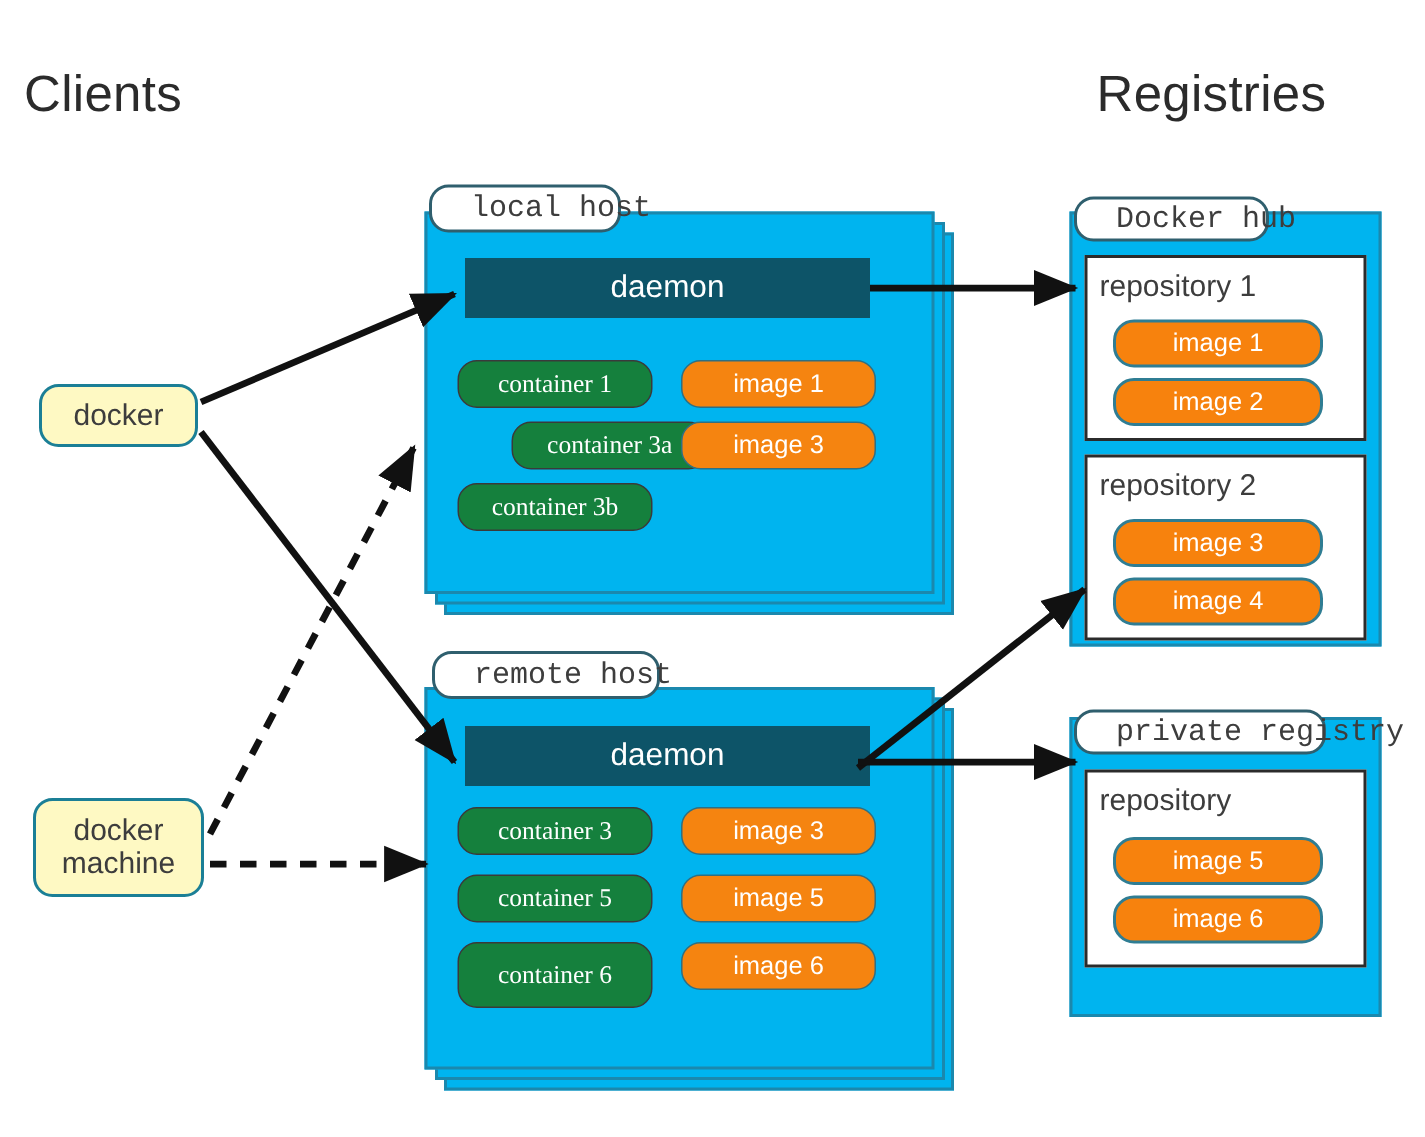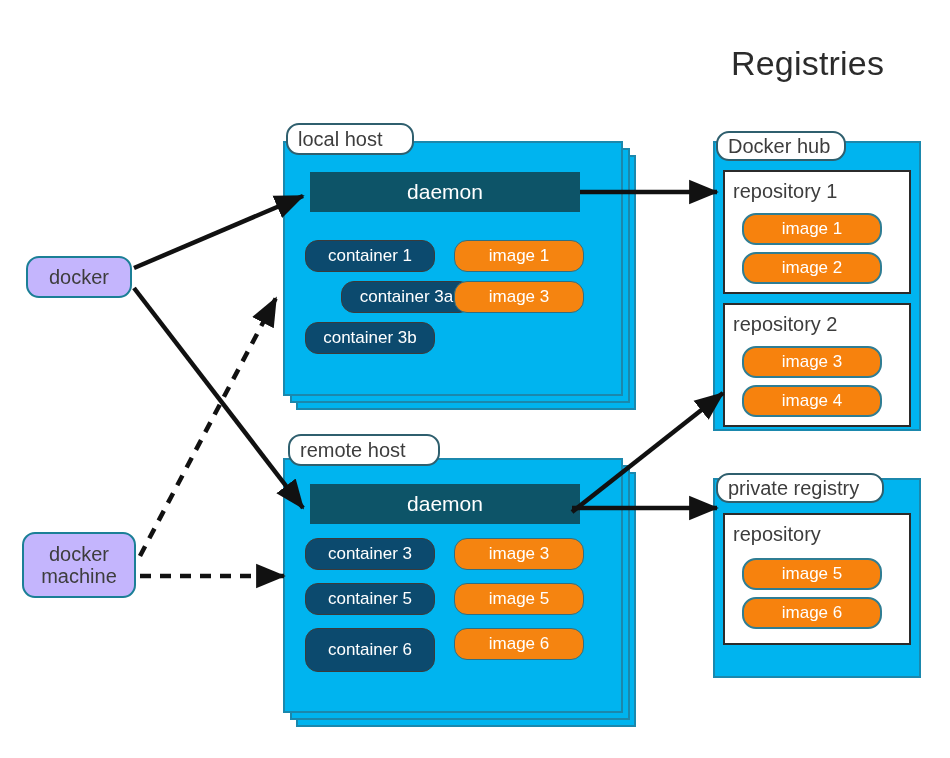--- a/index.html
+++ b/index.html
@@ -12,21 +12,21 @@
 
   
   .col-head{
     position:absolute;font-size:34px;color:#2b2b2b;
     font-family:"Liberation Sans", sans-serif;
     letter-spacing:.2px;white-space:nowrap;
   }
 
   
   .client-box{
-    position:absolute;background:#c4b5fd;
+    position:absolute;background:#fef9c3;
     border:2.5px solid #1b7f96;border-radius:13px;
     display:flex;align-items:center;justify-content:center;
     text-align:center;color:#3d3d3d;font-size:20px;line-height:1.12;
     box-sizing:border-box;
   }
 
   
   .host-wrap{position:absolute;}
   .host-card{
     position:absolute;background:#00b4ef;
@@ -34,37 +34,37 @@
   }
   .host-card.l3{z-index:1;}
   .host-card.l2{z-index:2;}
   .host-card.l1{z-index:3;}
 
   .tab-label{
     position:absolute;z-index:9;background:#ffffff;
     border:2.5px solid #2f5f6e;border-radius:13px;
     font-size:20px;color:#3d3d3d;
     display:flex;align-items:center;justify-content:flex-start;
-    padding:0 10px;box-sizing:border-box;white-space:nowrap;
+    padding:0 26px;box-sizing:border-box;white-space:nowrap;font-family:Liberation Mono, monospace;
   }
 
   .daemon{
     position:absolute;z-index:5;background:#0d5468;
     color:#ffffff;font-size:21px;
     display:flex;align-items:center;justify-content:center;
     box-sizing:border-box;
   }
 
   .pill{
     position:absolute;z-index:5;border-radius:13px;
     color:#ffffff;font-size:17px;
     display:flex;align-items:center;justify-content:center;
     box-sizing:border-box;white-space:nowrap;
   }
-  .pill.container{background:#0c4a6e;border:1.5px solid #3a3a3a;}
+  .pill.container{background:#15803d;border:1.5px solid #3a3a3a;font-family:Liberation Serif, serif;}
   .pill.image{background:#f58410;border:1.5px solid #2f6f82;}
   .pill.image-reg{background:#f7820d;border:2px solid #2f7d93;border-radius:14px;}
 
   
   .reg-wrap{position:absolute;}
   .reg-card{
     position:absolute;background:#00b4ef;
     border:2px solid #1b88ad;box-sizing:border-box;
   }
   .repo-box{
@@ -76,20 +76,21 @@
   }
 
   
   #links{position:absolute;left:0;top:0;width:950px;height:758px;z-index:7;pointer-events:none;}
 </style>
 </head>
 <body>
 
 <div id="stage">
 
+  <div class="col-head" style="left:16px;top:44px;">Clients</div>
   <div class="col-head" style="left:731px;top:44px;">Registries</div>
 
   <div class="client-box" style="left:26px;top:256px;width:106px;height:42px;">
     <span>docker</span>
   </div>
 
   <div class="client-box" style="left:22px;top:532px;width:114px;height:66px;flex-direction:column;">
     <span>docker</span>
     <span>machine</span>
   </div>

